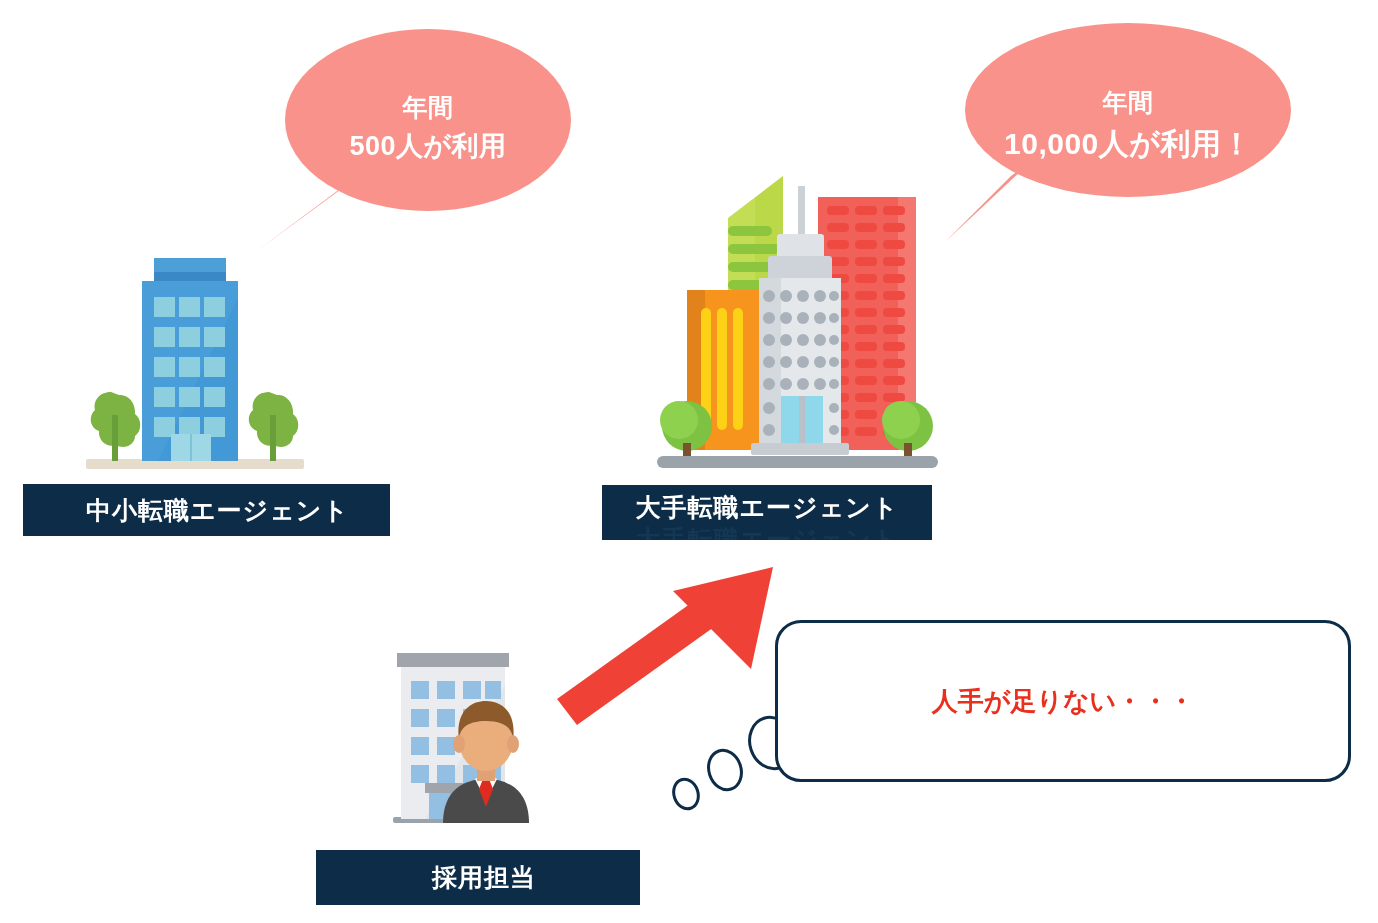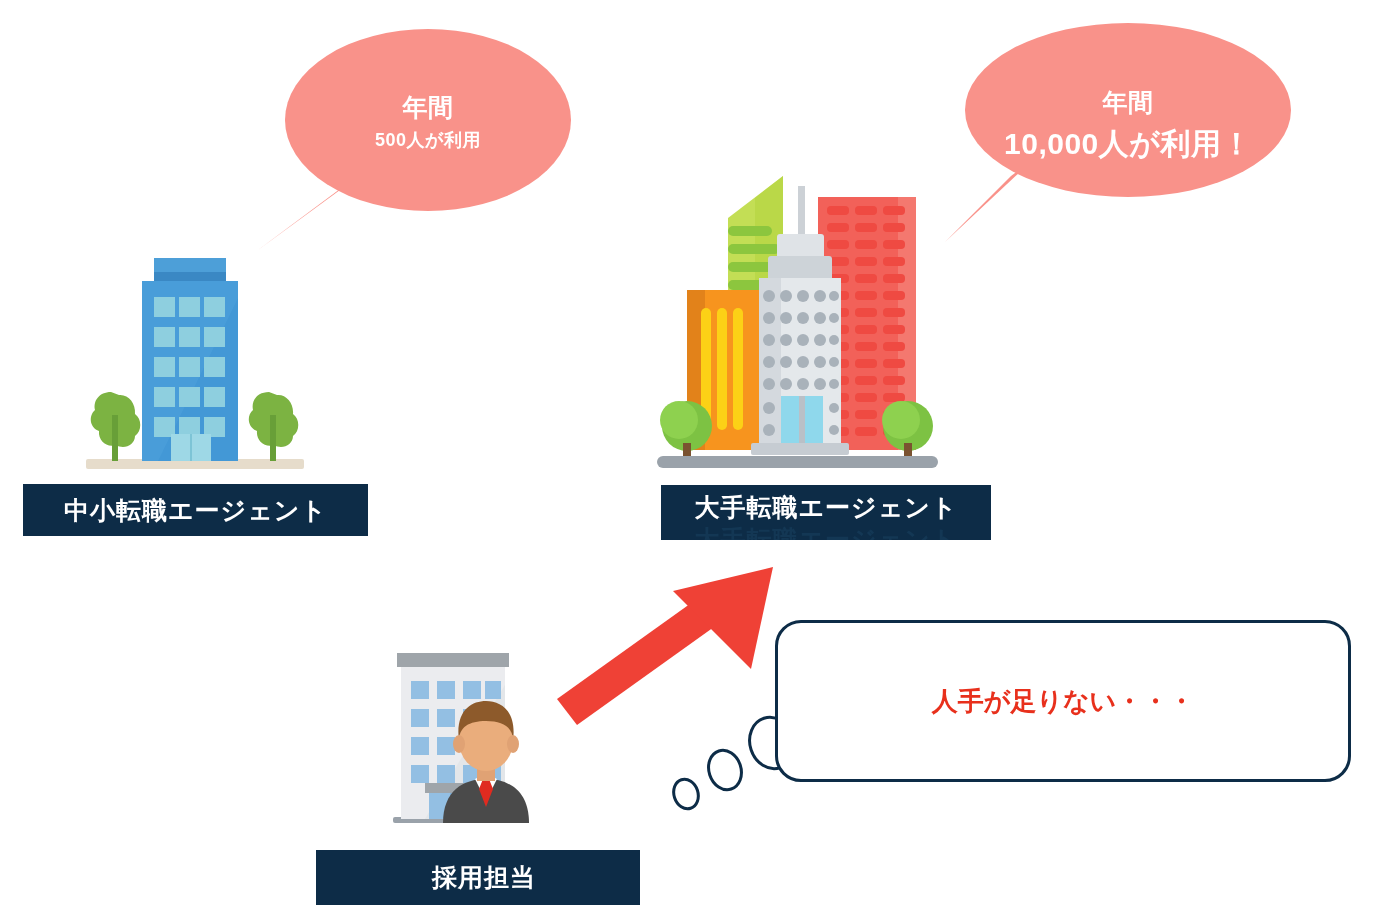--- a/index.html
+++ b/index.html
@@ -43,21 +43,21 @@
 
 <div id="stage">
 
   <div class="abs" style="left:248px;top:24px;">
     <svg width="340" height="240" viewBox="0 0 340 240">
       <path d="M112 150 L10 226 L92 166 Z" fill="#f9928a"></path>
       <ellipse cx="180" cy="96" rx="143" ry="91" fill="#f9928a"></ellipse>
     </svg>
   </div>
   <div class="bubble-text" style="left:288px;top:75px;width:280px;font-size:25px;">年間</div>
-  <div class="bubble-text" style="left:288px;top:113px;width:280px;font-size:18px;">500人が利用</div>
+  <div class="bubble-text" style="left:288px;top:113px;width:280px;font-size:27px;">500人が利用</div>
 
   <div class="abs" style="left:935px;top:20px;">
     <svg width="380" height="240" viewBox="0 0 380 240">
       <path d="M100 138 L10 222 L76 156 Z" fill="#f9928a"></path>
       <ellipse cx="193" cy="90" rx="163" ry="87" fill="#f9928a"></ellipse>
     </svg>
   </div>
   <div class="bubble-text" style="left:968px;top:70px;width:320px;font-size:25px;">年間</div>
   <div class="bubble-text" style="left:958px;top:108px;width:340px;font-size:30px;">10,000人が利用！</div>
 
@@ -100,21 +100,21 @@
         <rect x="76" y="167" width="21" height="20"></rect>
           <rect x="101" y="167" width="21" height="20"></rect>
           <rect x="126" y="167" width="21" height="20"></rect>
       </g>
 
       <rect x="93" y="184" width="40" height="27" fill="#9ed8e6"></rect>
       <rect x="112" y="184" width="2" height="27" fill="#7dc4d6"></rect>
     </svg>
   </div>
 
-  <div class="label-box" style="left:23px;top:484px;width:345px;height:52px;">
+  <div class="label-box" style="left:23px;top:484px;width:345px;height:52px;padding-left:22px;">
     <span style="font-size:25px;">中小転職エージェント</span>
   </div>
 
   <div class="abs" style="left:655px;top:168px;">
     <svg width="285" height="318" viewBox="0 0 285 318">
 
       <g>
         <path d="M73 175 L73 50 L128 8 L128 175 Z" fill="#c3de55"></path>
         <path d="M100 30 L128 8 L128 175 L100 175 Z" fill="#b4d43f" opacity=".6"></path>
         <g fill="#8cc63e">
@@ -237,21 +237,21 @@
       <g>
         <circle cx="253" cy="258" r="25" fill="#7dc243"></circle>
         <circle cx="246" cy="252" r="19" fill="#8ed14f"></circle>
         <rect x="249" y="275" width="8" height="20" fill="#7a5230"></rect>
       </g>
 
       <rect x="2" y="288" width="281" height="12" rx="6" fill="#9aa2aa"></rect>
     </svg>
   </div>
 
-  <div class="label-box" style="left:661px;top:485px;width:330px;height:55px;">
+  <div class="label-box" style="left:602px;top:485px;width:330px;height:55px;">
     <span style="font-size:25px;position:relative;top:-5px;">大手転職エージェント</span>
     <div class="ghost" style="font-size:25px;bottom:-16px;">大手転職エージェント</div>
   </div>
 
   <div class="abs" style="left:555px;top:565px;">
     <svg width="240" height="165" viewBox="0 0 240 165">
       <g>
         <path d="M22 160 L2 134 L146 31 L166 57 Z" fill="#ef4136"></path>
         <path d="M118 26 L218 2 L196 104 Z" fill="#ef4136"></path>
       </g>

